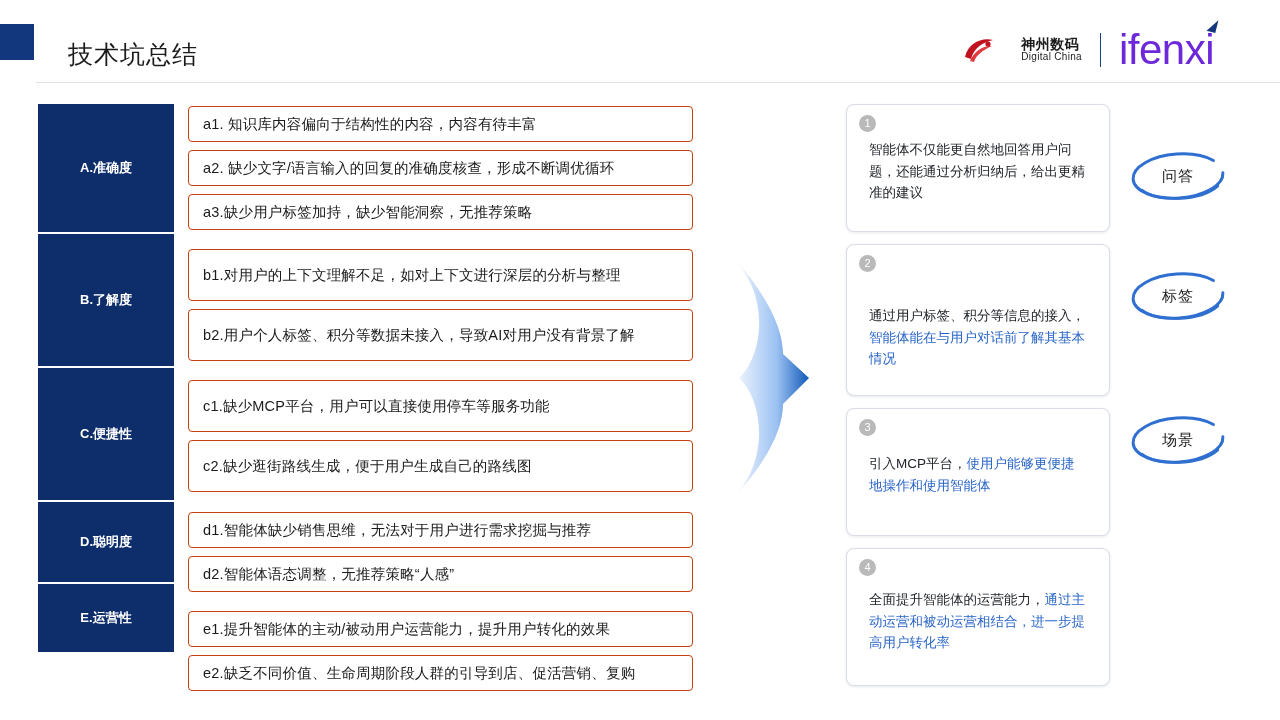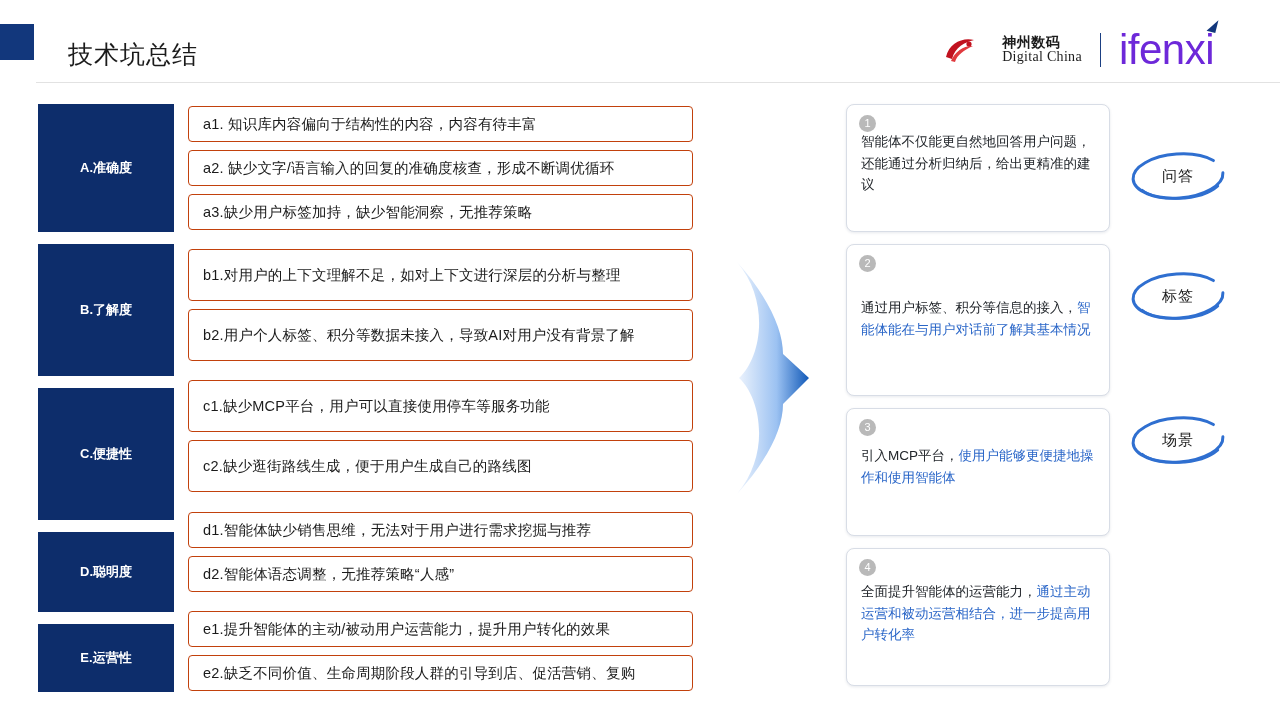--- a/index.html
+++ b/index.html
@@ -46,21 +46,21 @@
     gap: 14px;
   }
   .brand-dc { display: flex; align-items: center; gap: 25px; }
   .dc-mark {
     width: 34px; height: 30px;
     position: relative;
   }
   .dc-mark svg { display: block; }
   .dc-text { line-height: 1.05; }
   .dc-text .cn { font-size: 14px; color: #1b1b1b; font-weight: bold; letter-spacing: .5px; }
-  .dc-text .en { font-size: 14px; color: #1b1b1b; letter-spacing: .3px; font-family: Liberation Serif, serif; }
+  .dc-text .en { font-size: 10px; color: #1b1b1b; letter-spacing: .3px; }
   .brand-sep {
     width: 1px; height: 34px;
     background: #1b3f82;
     margin: 0 4px;
   }
   .brand-ifenxi {
     font-size: 42px;
     color: #6d28d9;
     letter-spacing: -0.5px;
     position: relative;
@@ -79,21 +79,21 @@
   .left-col { position: absolute; left: 38px; top: 104px; width: 136px; }
   .cat {
     width: 136px;
     background: #0d2d6b;
     color: #ffffff;
     display: flex;
     align-items: center;
     justify-content: center;
     font-size: 13px;
     font-weight: bold;
-    margin-bottom: 12px;
+    margin-bottom: 2px;
   }
   .cat.h1 { height: 128px; }
   .cat.h2 { height: 132px; }
   .cat.h3 { height: 132px; }
   .cat.h4 { height: 80px; }
   .cat.h5 { height: 68px; }
 
   
   .items-col { position: absolute; left: 188px; top: 106px; width: 505px; }
   .item-box {
@@ -138,21 +138,21 @@
     left: 12px; top: 10px;
     width: 17px; height: 17px;
     border-radius: 50%;
     background: #b9b9b9;
     color: #fff;
     font-size: 11px;
     line-height: 17px;
     text-align: center;
   }
   .card p {
-    margin: 0;
+    margin: 8px;
     font-size: 13.5px;
     line-height: 1.6;
     color: #22262b;
   }
   .card p .hl { color: #2a66c8; }
   .c1 { height: 128px; }
   .c2 { height: 152px; }
   .c3 { height: 128px; }
   .c4 { height: 138px; }
   .c1 { padding-top: 26px; }

